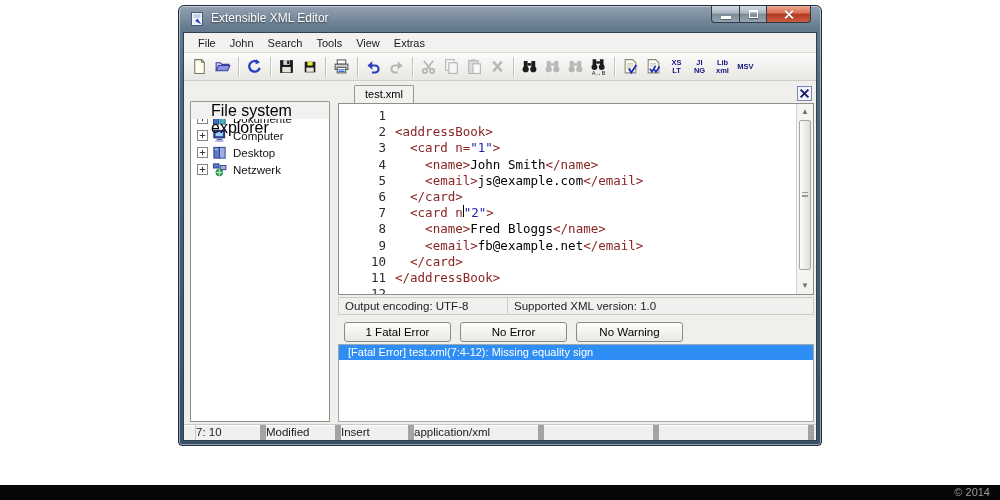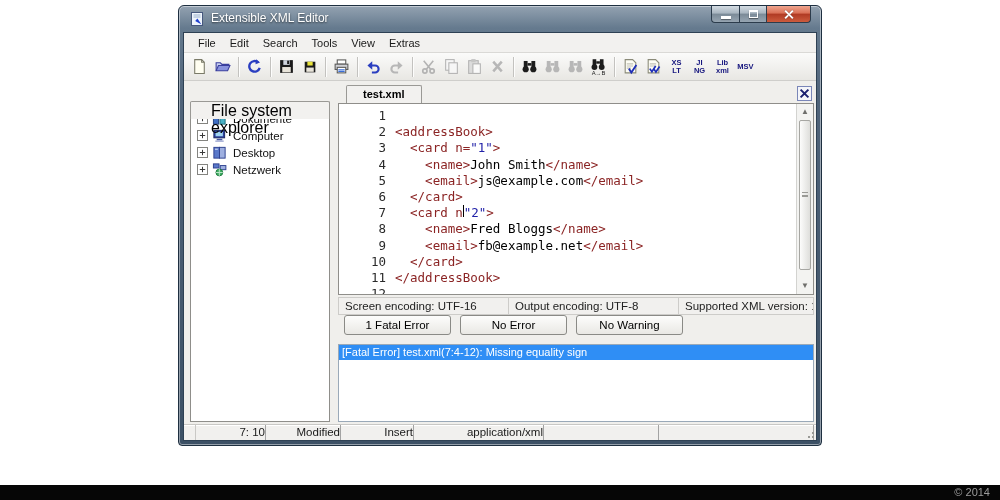--- a/index.html
+++ b/index.html
@@ -66,23 +66,23 @@
   .tree-row { height:17px; display:flex; align-items:center; }
   .expander { width:11px; height:11px; margin:0 4px 0 6px; flex:none; }
   .expander svg { width:11px; height:11px; display:block; }
   .tree-icon { width:16px; height:15px; margin-right:5px; flex:none; }
   .tree-icon svg { width:15px; height:15px; display:block; }
   .tree-label { font-size:11.5px; color:#111; }
 
   
   .editarea { position:absolute; left:154px; top:2px; right:2px; bottom:2px; display:flex; flex-direction:column; }
   .edit-tabrow { height:18px; position:relative; flex:none; }
-  .edit-tab { position:absolute; left:8px; top:0; height:18px; padding:0 16px; background:#f2f1ef;
+  .edit-tab { position:absolute; left:16px; top:0; height:18px; padding:0 10px; background:#f2f1ef;
               border:1px solid #9a9995; border-bottom:none; border-radius:2px 2px 0 0;
-              font-size:11px; line-height:17px; z-index:2;font-weight:bold; }
+              font-size:11px; line-height:17px; z-index:2; }
   .edit-close { position:absolute; right:2px; top:1px; width:15px; height:15px; }
   .edit-close svg { width:15px; height:15px; display:block; }
   .edit-box { flex:none; height:192px; background:#fff; border:1px solid #8f8e8a; position:relative; overflow:hidden; }
   .code { position:absolute; top:0; left:0; right:17px; bottom:0; padding-top:4px; overflow:hidden;
           font-family:"DejaVu Sans Mono", monospace; font-size:12.5px; line-height:16.2px; }
   .code-line { display:flex; }
   .code-line span { white-space:pre; }
   .ln { width:56px; flex:none; text-align:right; padding-right:9px; color:#2a2a2a; }
   .sg-g { color:#8b2424; }
   .sg-v { color:#2121a8; }
@@ -102,33 +102,33 @@
   .enc-cell { background:#f1f0ee; border:1px solid #cdccc9; border-left:none; padding:0 6px; font-size:11.5px;
               color:#222; line-height:16px; white-space:nowrap; overflow:hidden; }
   .enc-cell:first-child { border-left:1px solid #cdccc9; }
 
   .err-tabs { flex:none; height:21px; position:relative; margin-top:4px; }
   .err-tab { position:absolute; border:1px solid #9a9995; border-bottom:none; border-radius:2px 2px 0 0;
              background:#f2f1ef; font-size:11px; padding:0 8px; }
   .err-tab.active { left:0; top:0; height:19px; line-height:18px; z-index:2; }
   .err-tab.inactive { top:4px; height:15px; line-height:14px; background:#eceae7; color:#333; }
 
-  .err-btnrow { flex:none; height:27px; display:flex; align-items:flex-start; gap:9px; padding-left:6px; }
+  .err-btnrow { flex:none; height:27px; display:flex; align-items:flex-end; gap:9px; padding-left:6px; }
   .err-btn { width:107px; height:20px; border:1px solid #8a8a86; border-radius:3px;
              background:linear-gradient(#fdfdfc,#e9e8e4); font-size:11.5px; text-align:center; line-height:18px; }
   .err-box { flex:1; margin-top:2px; background:#fff; border:1px solid #9aa9b8; overflow:hidden; }
-  .err-row { font-size:11px; line-height:15px; padding-left:3px; white-space:nowrap; }
+  .err-row { font-size:11px; line-height:15px; padding-left:9px; white-space:nowrap; }
   .err-row.selected { background:#2f8ef5; color:#fff; }
 
   
   .status { position:absolute; left:0; right:0; bottom:0; height:16px; background:#f1f0ee;
             border-top:1px solid #c9c8c5; box-shadow:inset 0 1px 0 #fff; display:flex; align-items:stretch;
             font-size:11.5px; color:#1a1a1a; }
   .st-spacer { width:12px; border-right:1px solid #c9c8c5; }
-  .st-cell { border-right:1px solid #a3a3a3; text-align:right; line-height:15px; overflow:hidden; }
+  .st-cell { border-right:6px solid #a3a3a3; text-align:left; line-height:15px; overflow:hidden; }
   .st-grip { position:absolute; right:1px; bottom:1px; width:10px; height:10px; }
 </style>
 </head>
 <body>
 
 <div class="stage">
 
   <div class="window">
     <div class="titlebar">
       <span class="app-icon"><svg viewBox="0 0 16 16">
@@ -146,21 +146,21 @@
           </div>
           <div class="cap cap-close">
             <span class="glyph-close"></span>
           </div>
         </div>
     </div>
 
     <div class="client">
       <div class="menubar" id="menubar">
           <span class="menu-item">File</span>
-          <span class="menu-item">Edit</span>
+          <span class="menu-item">John</span>
           <span class="menu-item">Search</span>
           <span class="menu-item">Tools</span>
           <span class="menu-item">View</span>
           <span class="menu-item">Extras</span>
         </div>
       <div class="toolbar" id="toolbar">
           <span class="tbi">
             <svg viewBox="0 0 16 16">
               <path d="M3.5 1.5h6.5l2.5 2.5v10.5h-9z" fill="#fffef0" stroke="#7a7a68"></path>
               <path d="M10 1.5V4h2.5" fill="none" stroke="#7a7a68"></path>
@@ -464,21 +464,20 @@
               </div>
             <div class="vscroll">
               <div class="sb-arrow sb-up">▲</div>
               <div class="sb-thumb">
                   <div class="sb-grip"></div>
                 </div>
               <div class="sb-arrow sb-down">▼</div>
             </div>
           </div>
           <div class="enc-row" id="encrow">
-              <div class="enc-cell" style="width: 171px; flex: 0 0 auto;">Screen encoding: UTF-16</div>
               <div class="enc-cell" style="width: 170px; flex: 0 0 auto;">Output encoding: UTF-8</div>
               <div class="enc-cell" style="flex: 1 1 0%;">Supported XML version: 1.0</div>
             </div>
           <div class="err-btnrow" id="errbtns">
               <div class="err-btn">1 Fatal Error</div>
               <div class="err-btn">No Error</div>
               <div class="err-btn">No Warning</div>
             </div>
           <div class="err-box" id="errbox">
               <div class="err-row selected">[Fatal Error] test.xml(7:4-12): Missing equality sign</div>

